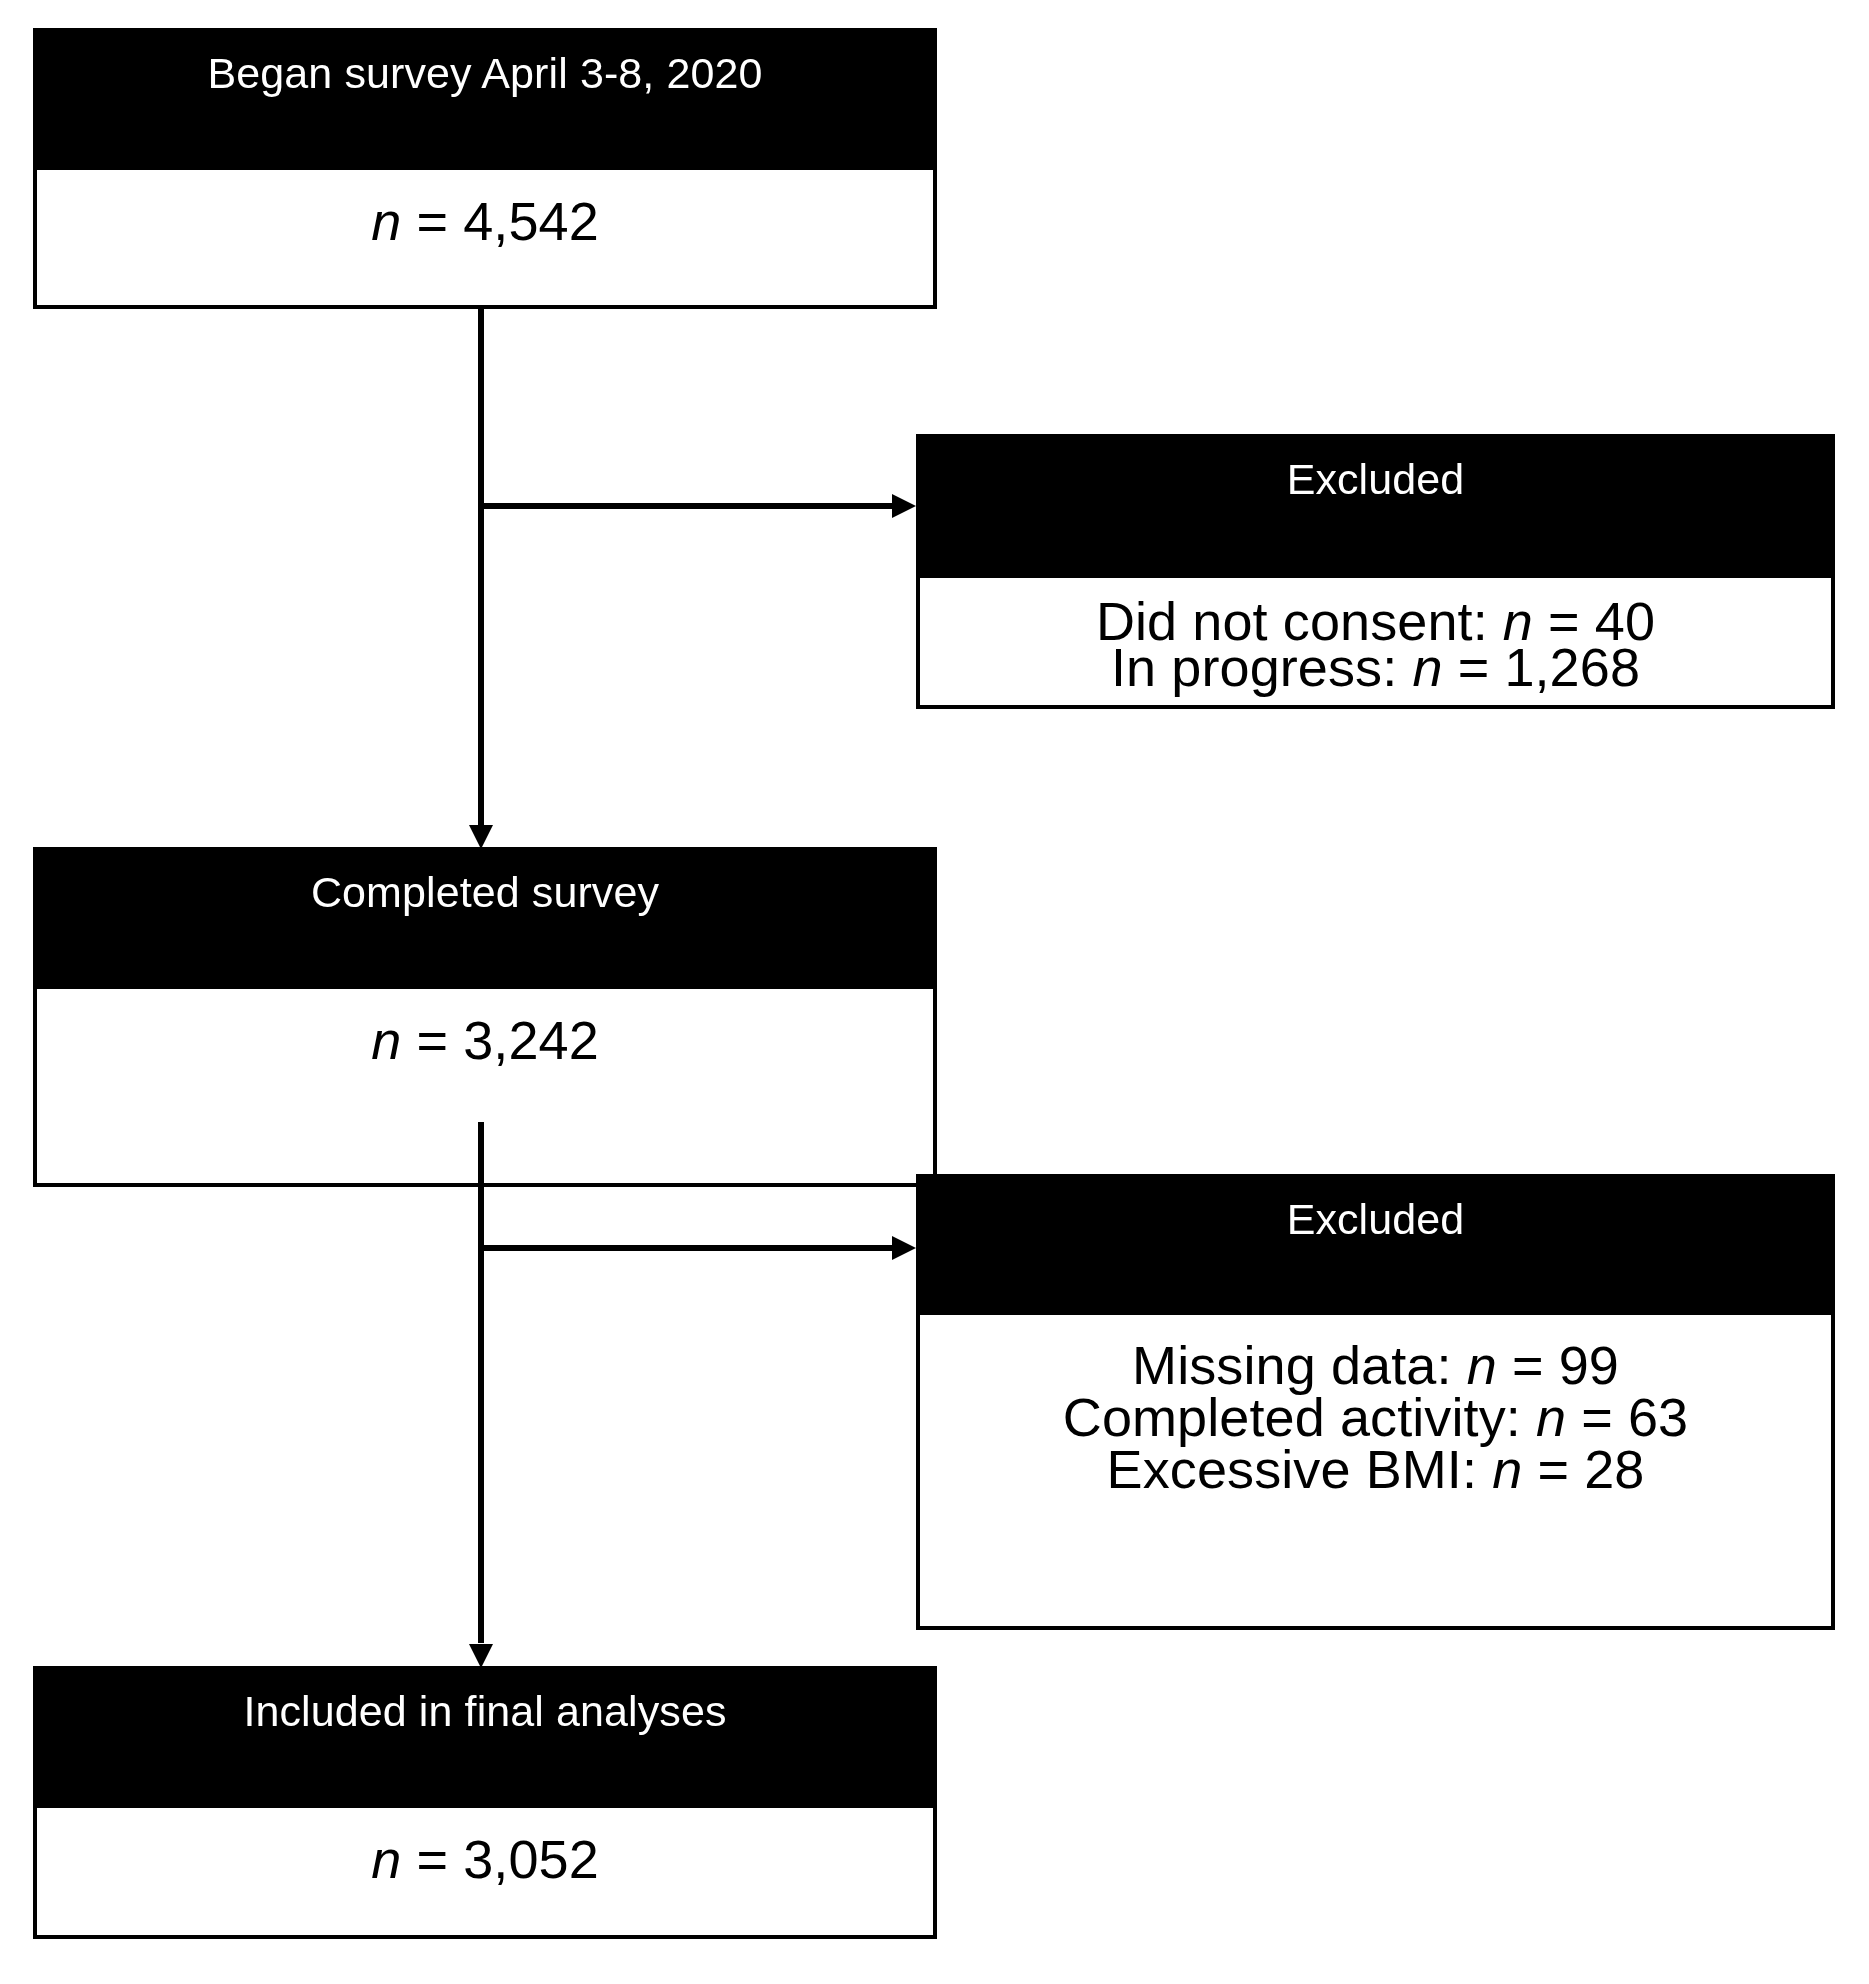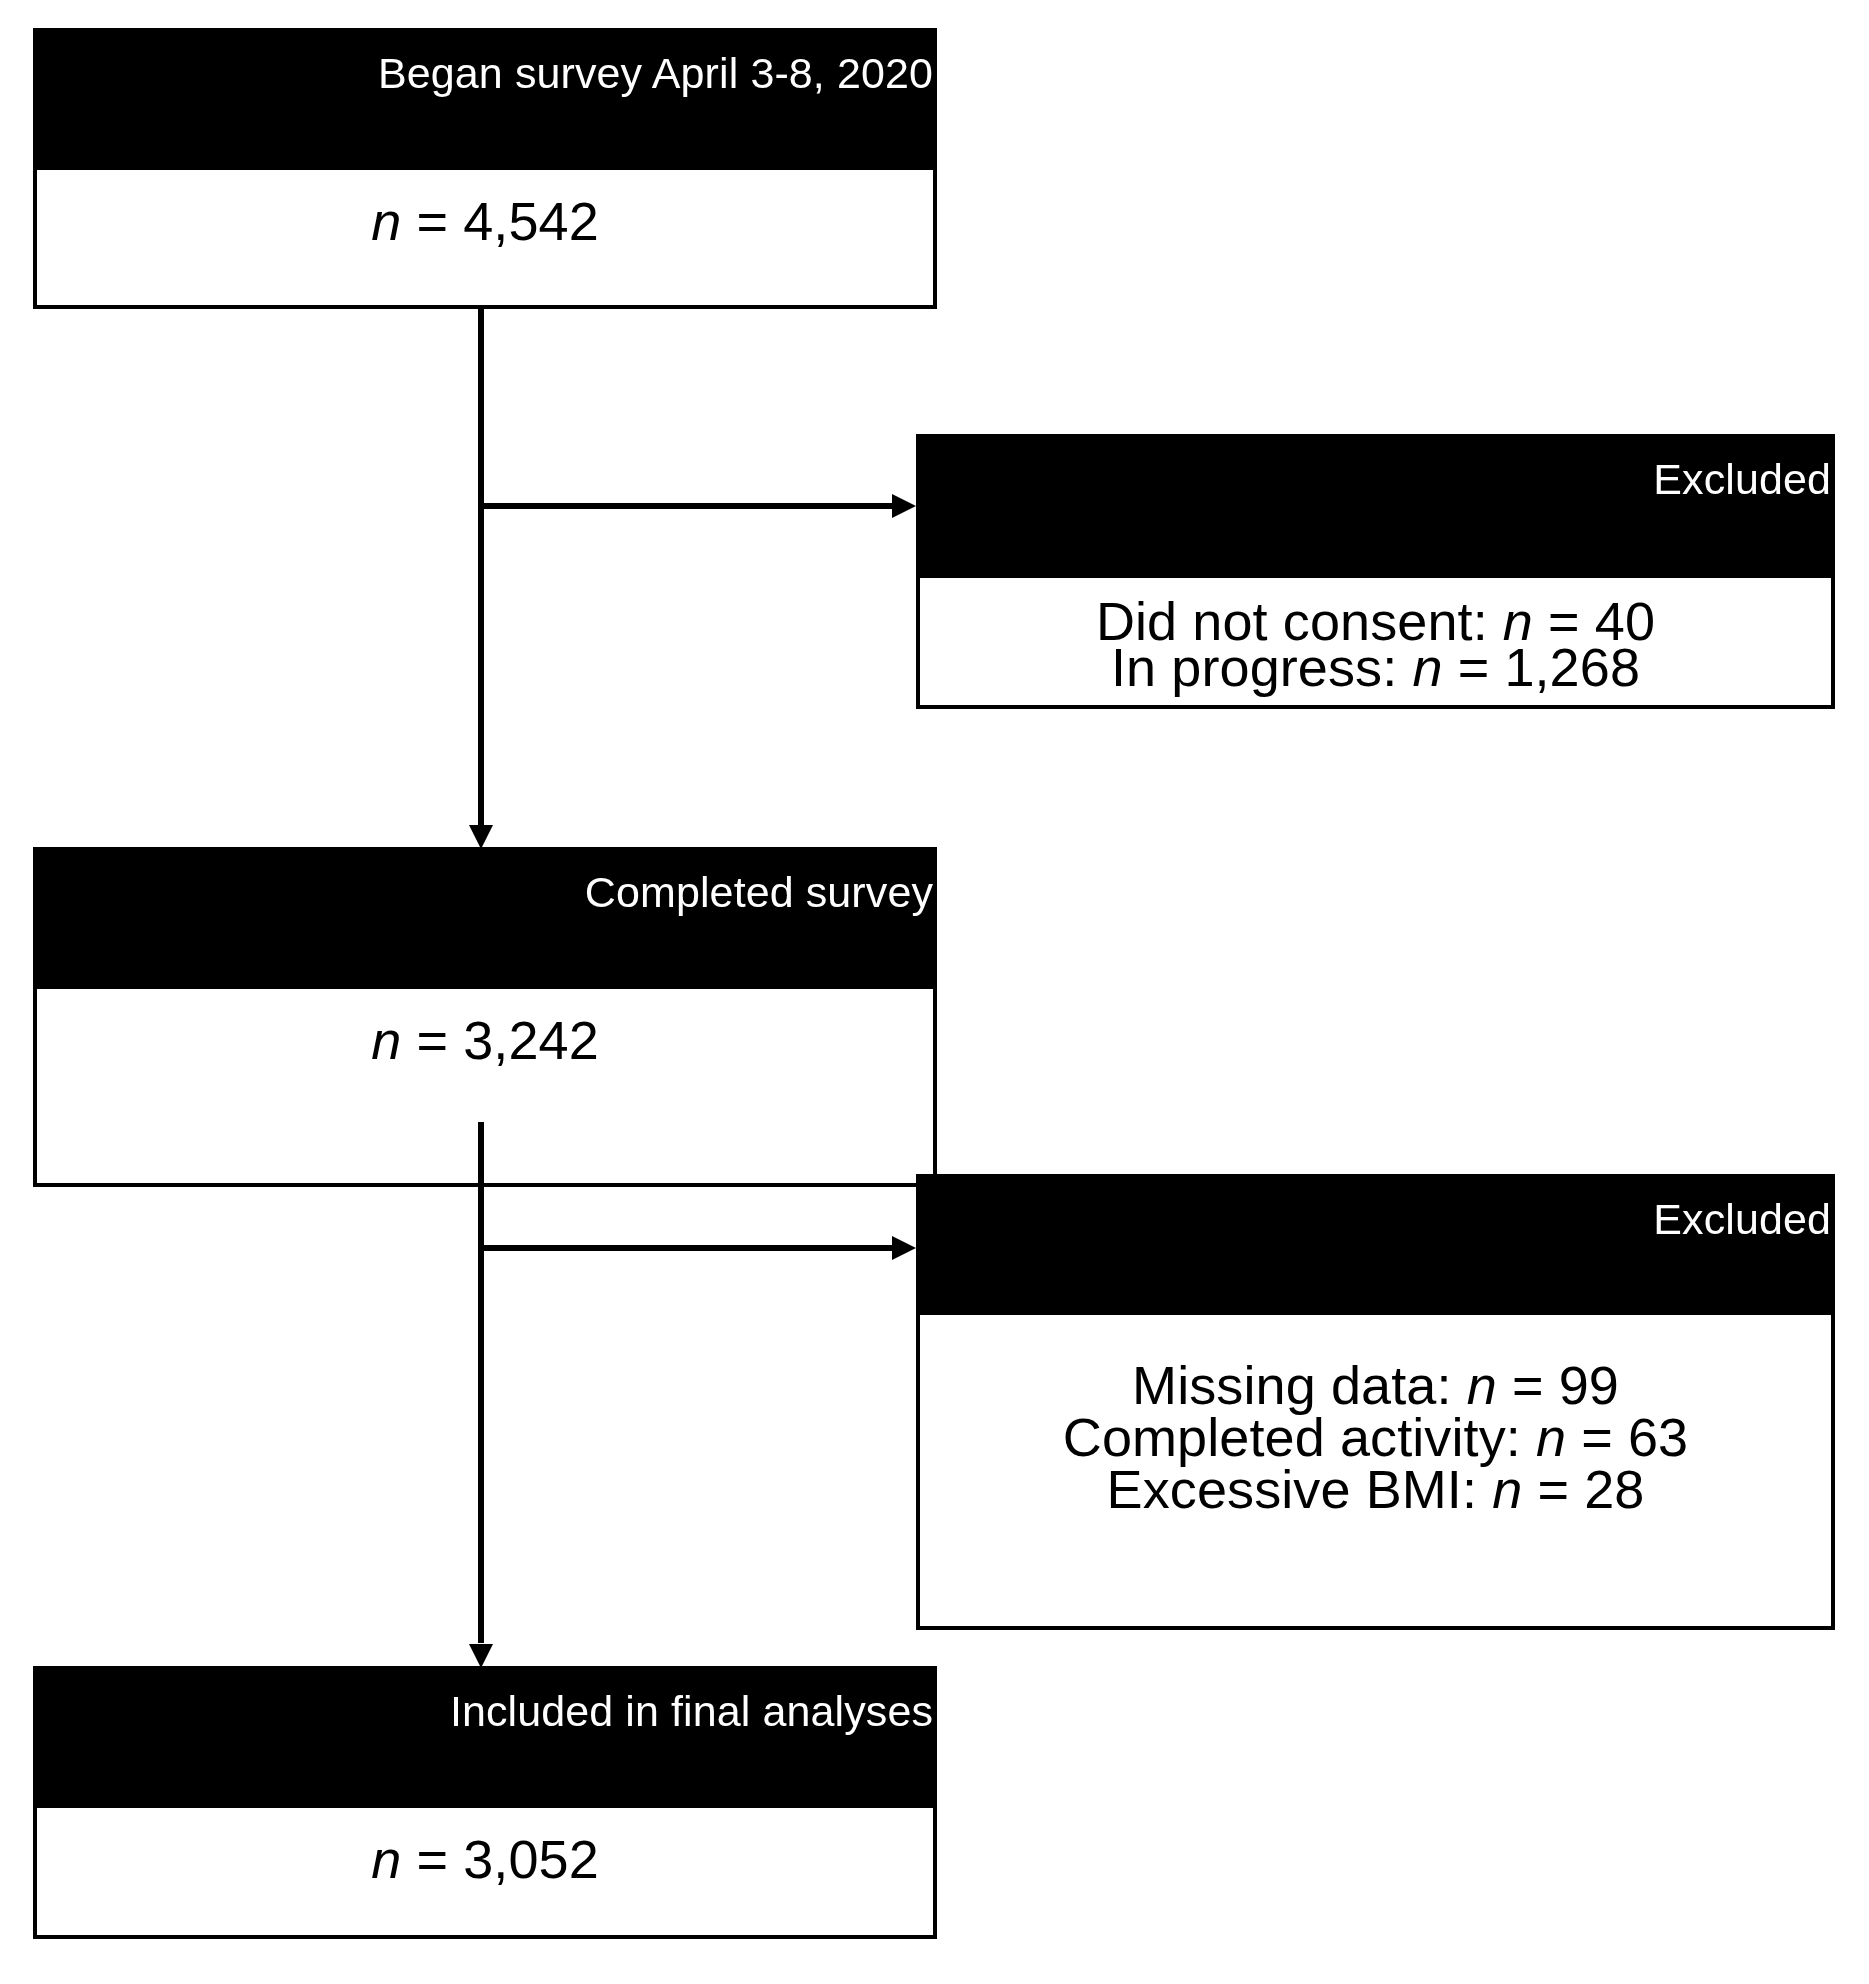--- a/index.html
+++ b/index.html
@@ -24,21 +24,21 @@
     position: absolute;
     box-sizing: border-box;
     border: 4.6px solid #000000;
     background: #ffffff;
   }
   .node-header {
     background: #000000;
     color: #ffffff;
     box-sizing: border-box;
     width: 100%;
-    text-align: right;
+    text-align: center;
     font-size: 43px;
     line-height: 1.0;
     padding-top: 20px;
     letter-spacing: 0.1px;
   }
   .node-body {
     box-sizing: border-box;
     background: #ffffff;
     color: #000000;
     width: 100%;
@@ -121,21 +121,21 @@
   <div class="vline" style="left:478px; top:1122px; height:521px;"></div>
   <div class="arrow-down" style="left:469px; top:1644px;"></div>
 
   <div class="hline" style="left:478px; top:1245px; width:417px;"></div>
   <div class="arrow-right" style="left:892px; top:1236px;"></div>
 
   <div class="node" style="left:916px; top:1174px; width:919px; height:456px;">
     <div class="node-header" style="height:137px;">
       <span>Excluded</span>
     </div>
-    <div class="node-body" style="padding-top:36px; line-height:52px;margin-top:8px;">
+    <div class="node-body" style="padding-top:24px; line-height:52px;">
       <span class="ln"><span>Missing data: </span><span class="ital">n</span><span> = 99</span></span>
       <span class="ln"><span>Completed activity: </span><span class="ital">n</span><span> = 63</span></span>
       <span class="ln"><span>Excessive BMI: </span><span class="ital">n</span><span> = 28</span></span>
     </div>
   </div>
 
   <div class="node" style="left:33px; top:1666px; width:904px; height:273px;">
     <div class="node-header" style="height:138px;">
       <span>Included in final analyses</span>
     </div>

